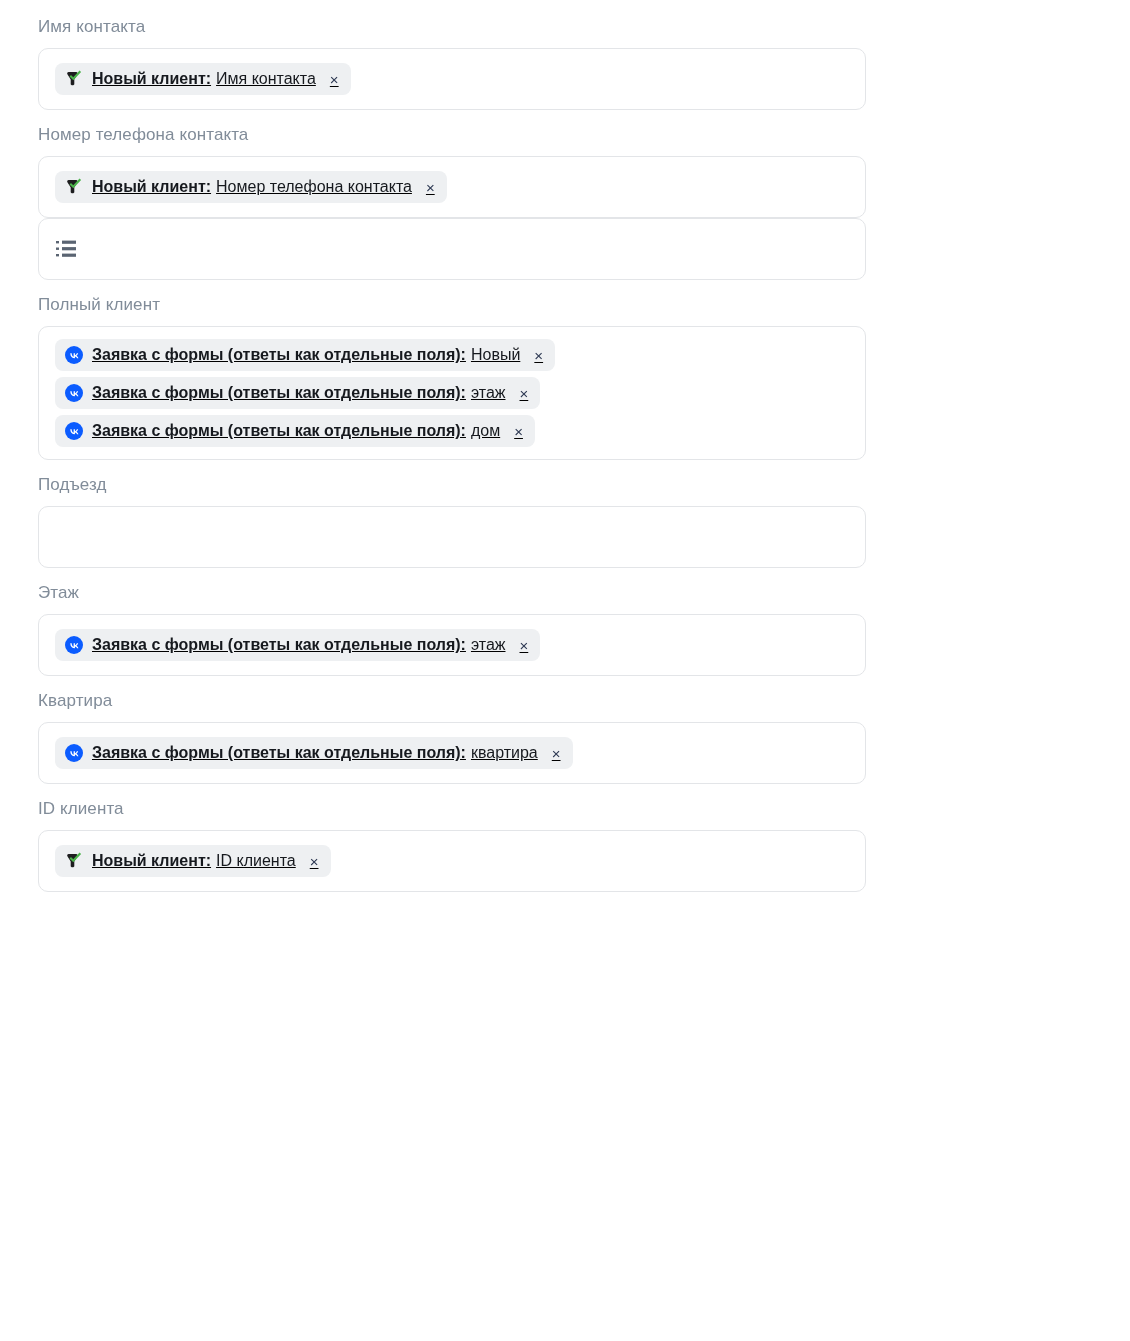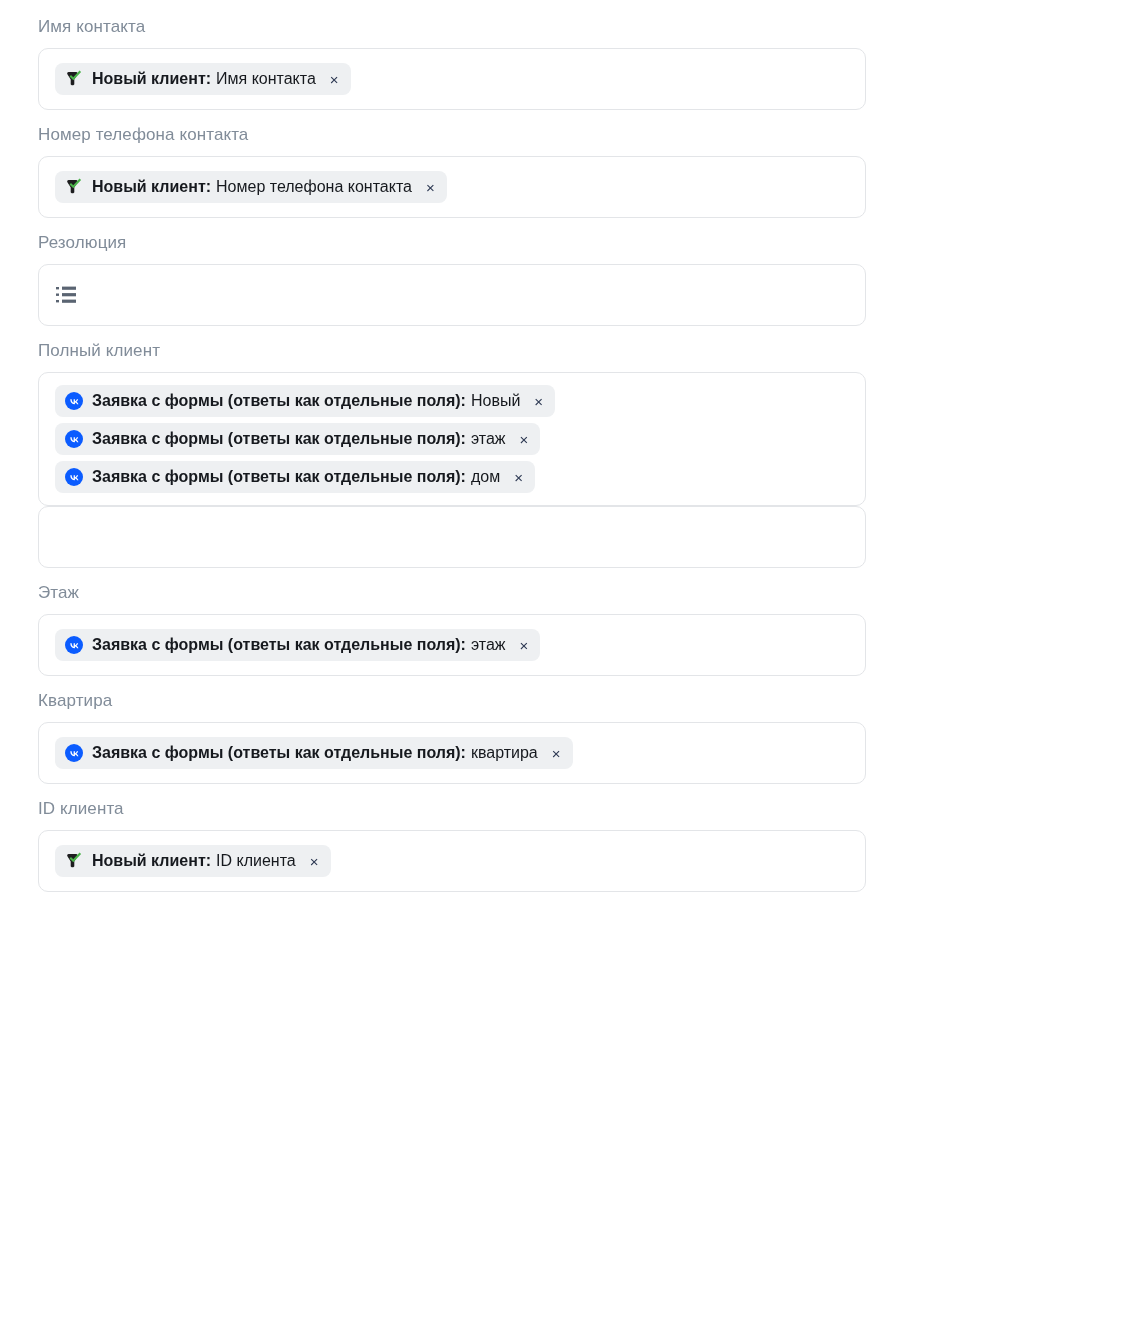--- a/index.html
+++ b/index.html
@@ -40,20 +40,21 @@
     border-radius: 10px;
     background: #ffffff;
     min-height: 62px;
     box-sizing: border-box;
     padding: 12px 16px;
     display: flex;
     flex-direction: column;
     align-items: flex-start;
     justify-content: center;
     gap: 6px;
+    text-decoration: underline;
   }
   .input-box.empty {
     min-height: 62px;
   }
   .input-box.icon-only {
     padding: 14px 16px;
     justify-content: center;
   }
 
   
@@ -168,21 +169,20 @@
           </span>
           <span class="chip-text">
             <span class="chip-source">Новый клиент:</span>
             <span class="chip-value">Номер телефона контакта</span>
           </span>
           <span class="chip-remove">×</span>
         </span>
       </div>
     </div>
     <div class="field">
-      <div class="field-label">Резолюция</div>
       <div class="input-box icon-only">
         <span class="list-icon">
           <svg width="26" height="22" viewBox="0 0 26 22" aria-hidden="true">
             <rect x="1" y="3" width="3" height="2.4" fill="#5a6472"></rect>
             <rect x="7" y="2.6" width="14" height="3.2" fill="#5a6472"></rect>
             <rect x="1" y="9.5" width="3" height="2.4" fill="#5a6472"></rect>
             <rect x="7" y="9.1" width="14" height="3.2" fill="#5a6472"></rect>
             <rect x="1" y="16" width="3" height="2.4" fill="#5a6472"></rect>
             <rect x="7" y="15.6" width="14" height="3.2" fill="#5a6472"></rect>
           </svg>
@@ -230,20 +230,21 @@
           </span>
           <span class="chip-text">
             <span class="chip-source">Заявка с формы (ответы как отдельные поля):</span>
             <span class="chip-value">дом</span>
           </span>
           <span class="chip-remove">×</span>
         </span>
       </div>
     </div>
     <div class="field">
+      <div class="field-label">Подъезд</div>
       <div class="input-box empty"></div>
     </div>
     <div class="field">
       <div class="field-label">Этаж</div>
       <div class="input-box">
         <span class="chip">
           <span class="chip-icon">
             <span class="vk-icon">
               <svg width="13" height="13" viewBox="0 0 24 24" aria-hidden="true">
                 <path fill="#ffffff" d="M12.7 17.2c-5.1 0-8.4-3.6-8.5-9.5h2.6c.1 4.4 2.1 6.3 3.6 6.6V7.7h2.4v3.7c1.5-.2 3-1.9 3.5-3.7h2.4c-.4 2.2-2 3.9-3.1 4.6 1.1.6 3 2.1 3.7 4.9h-2.6c-.6-1.8-1.9-3.2-3.9-3.4v3.4h-.1z"></path>

